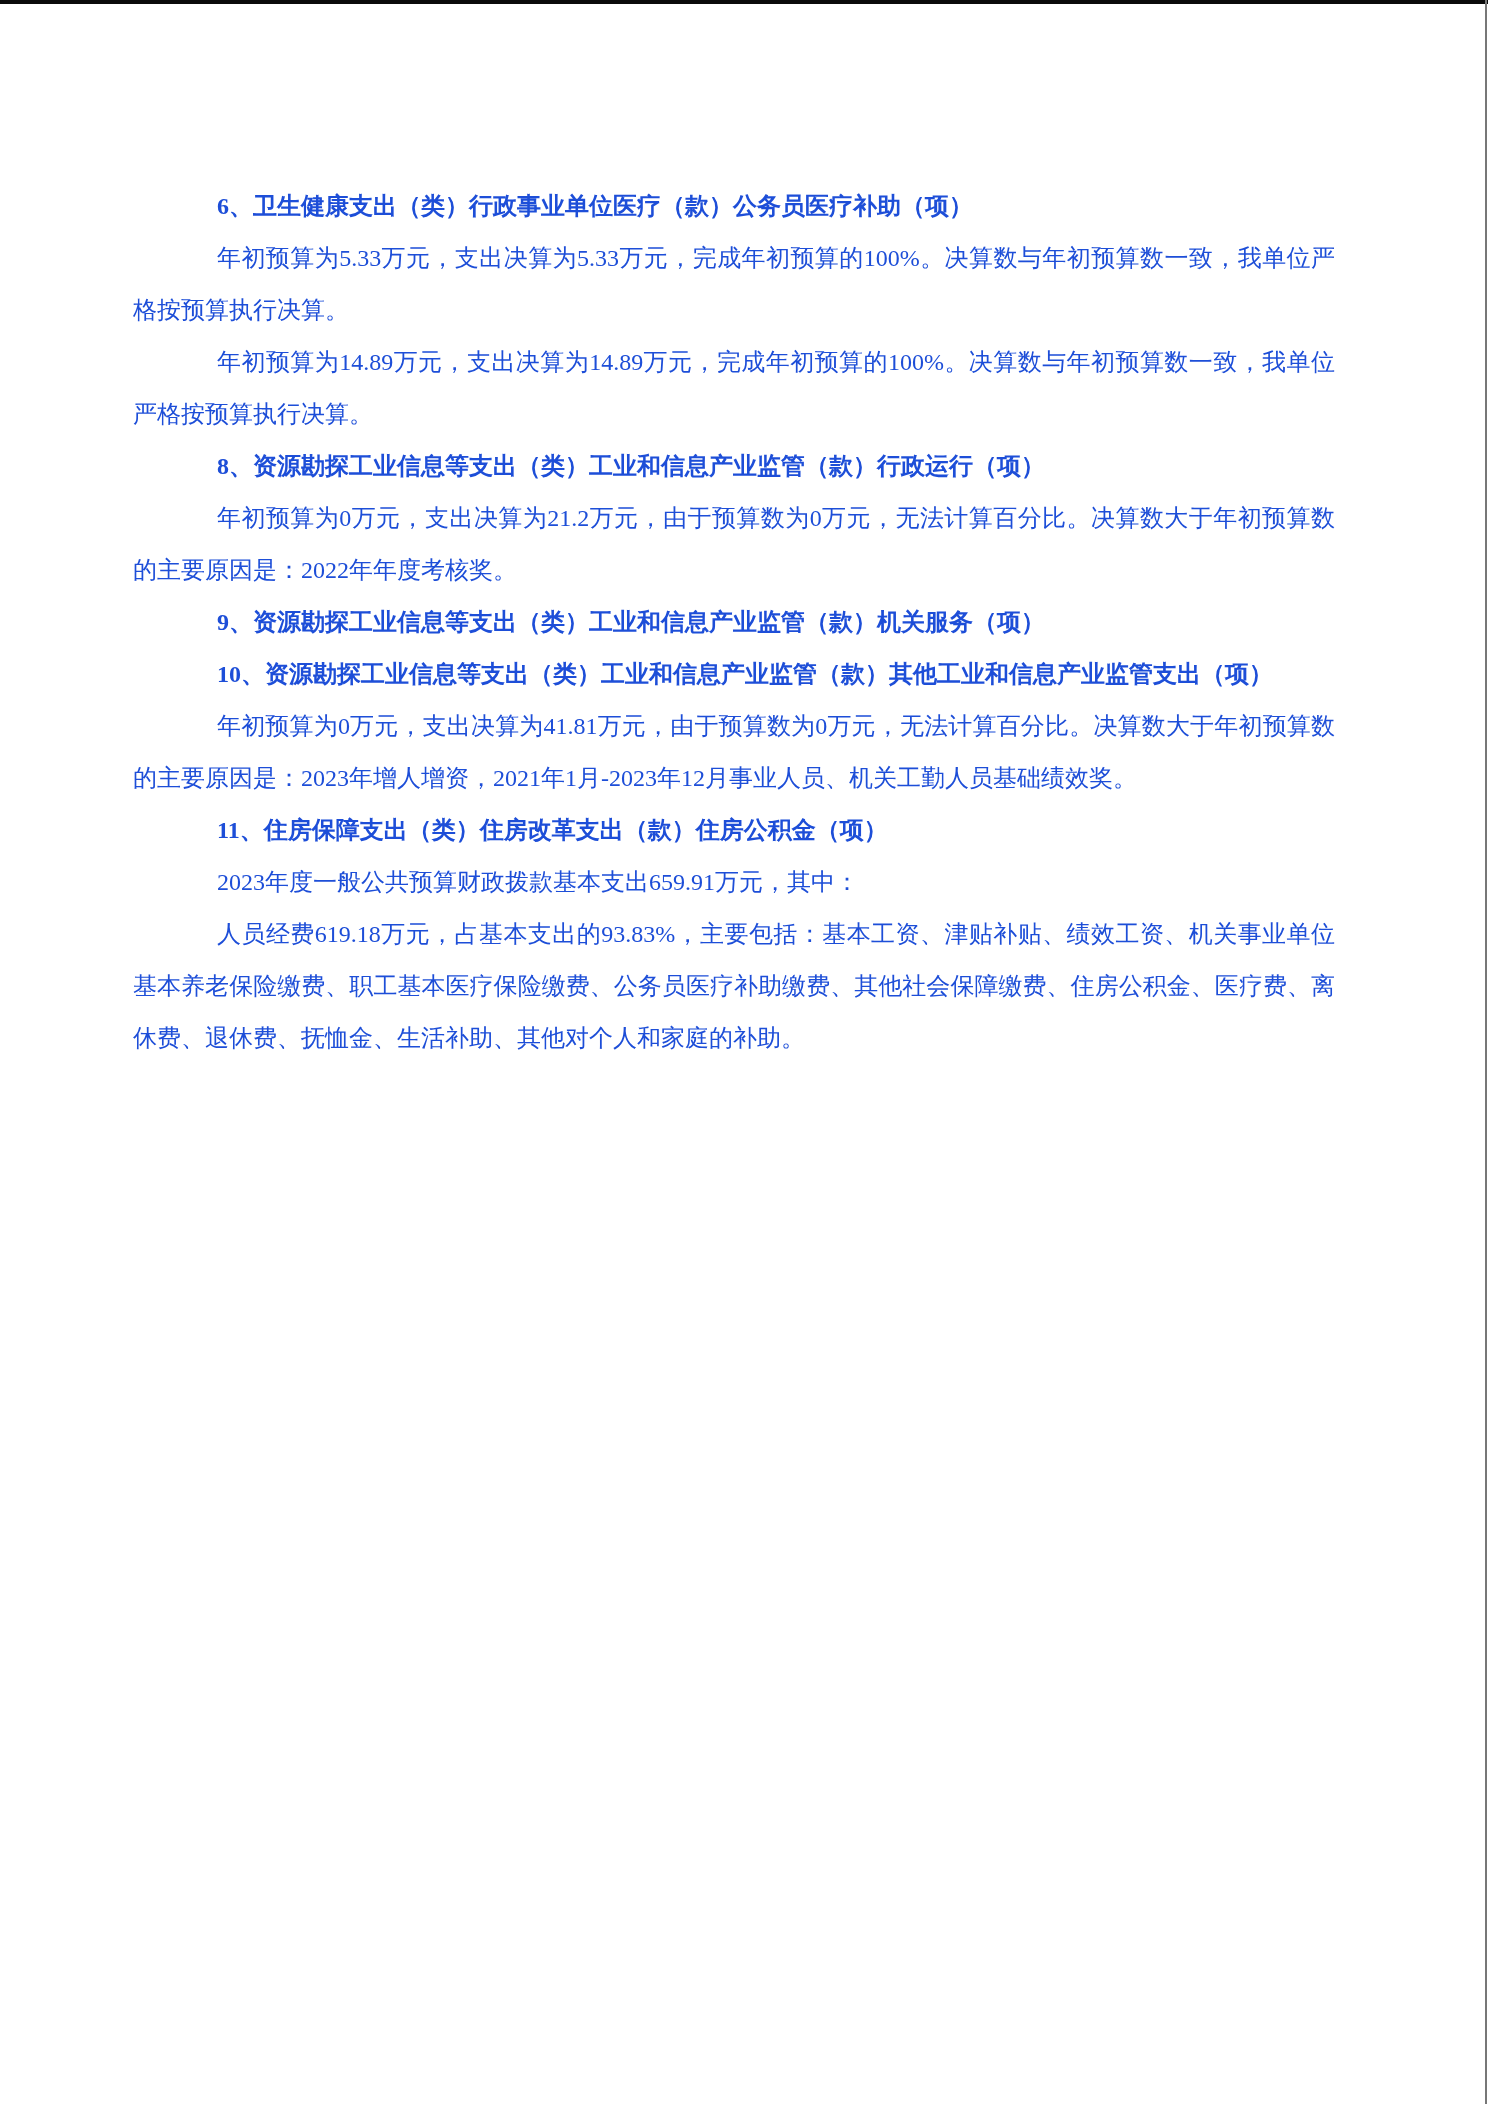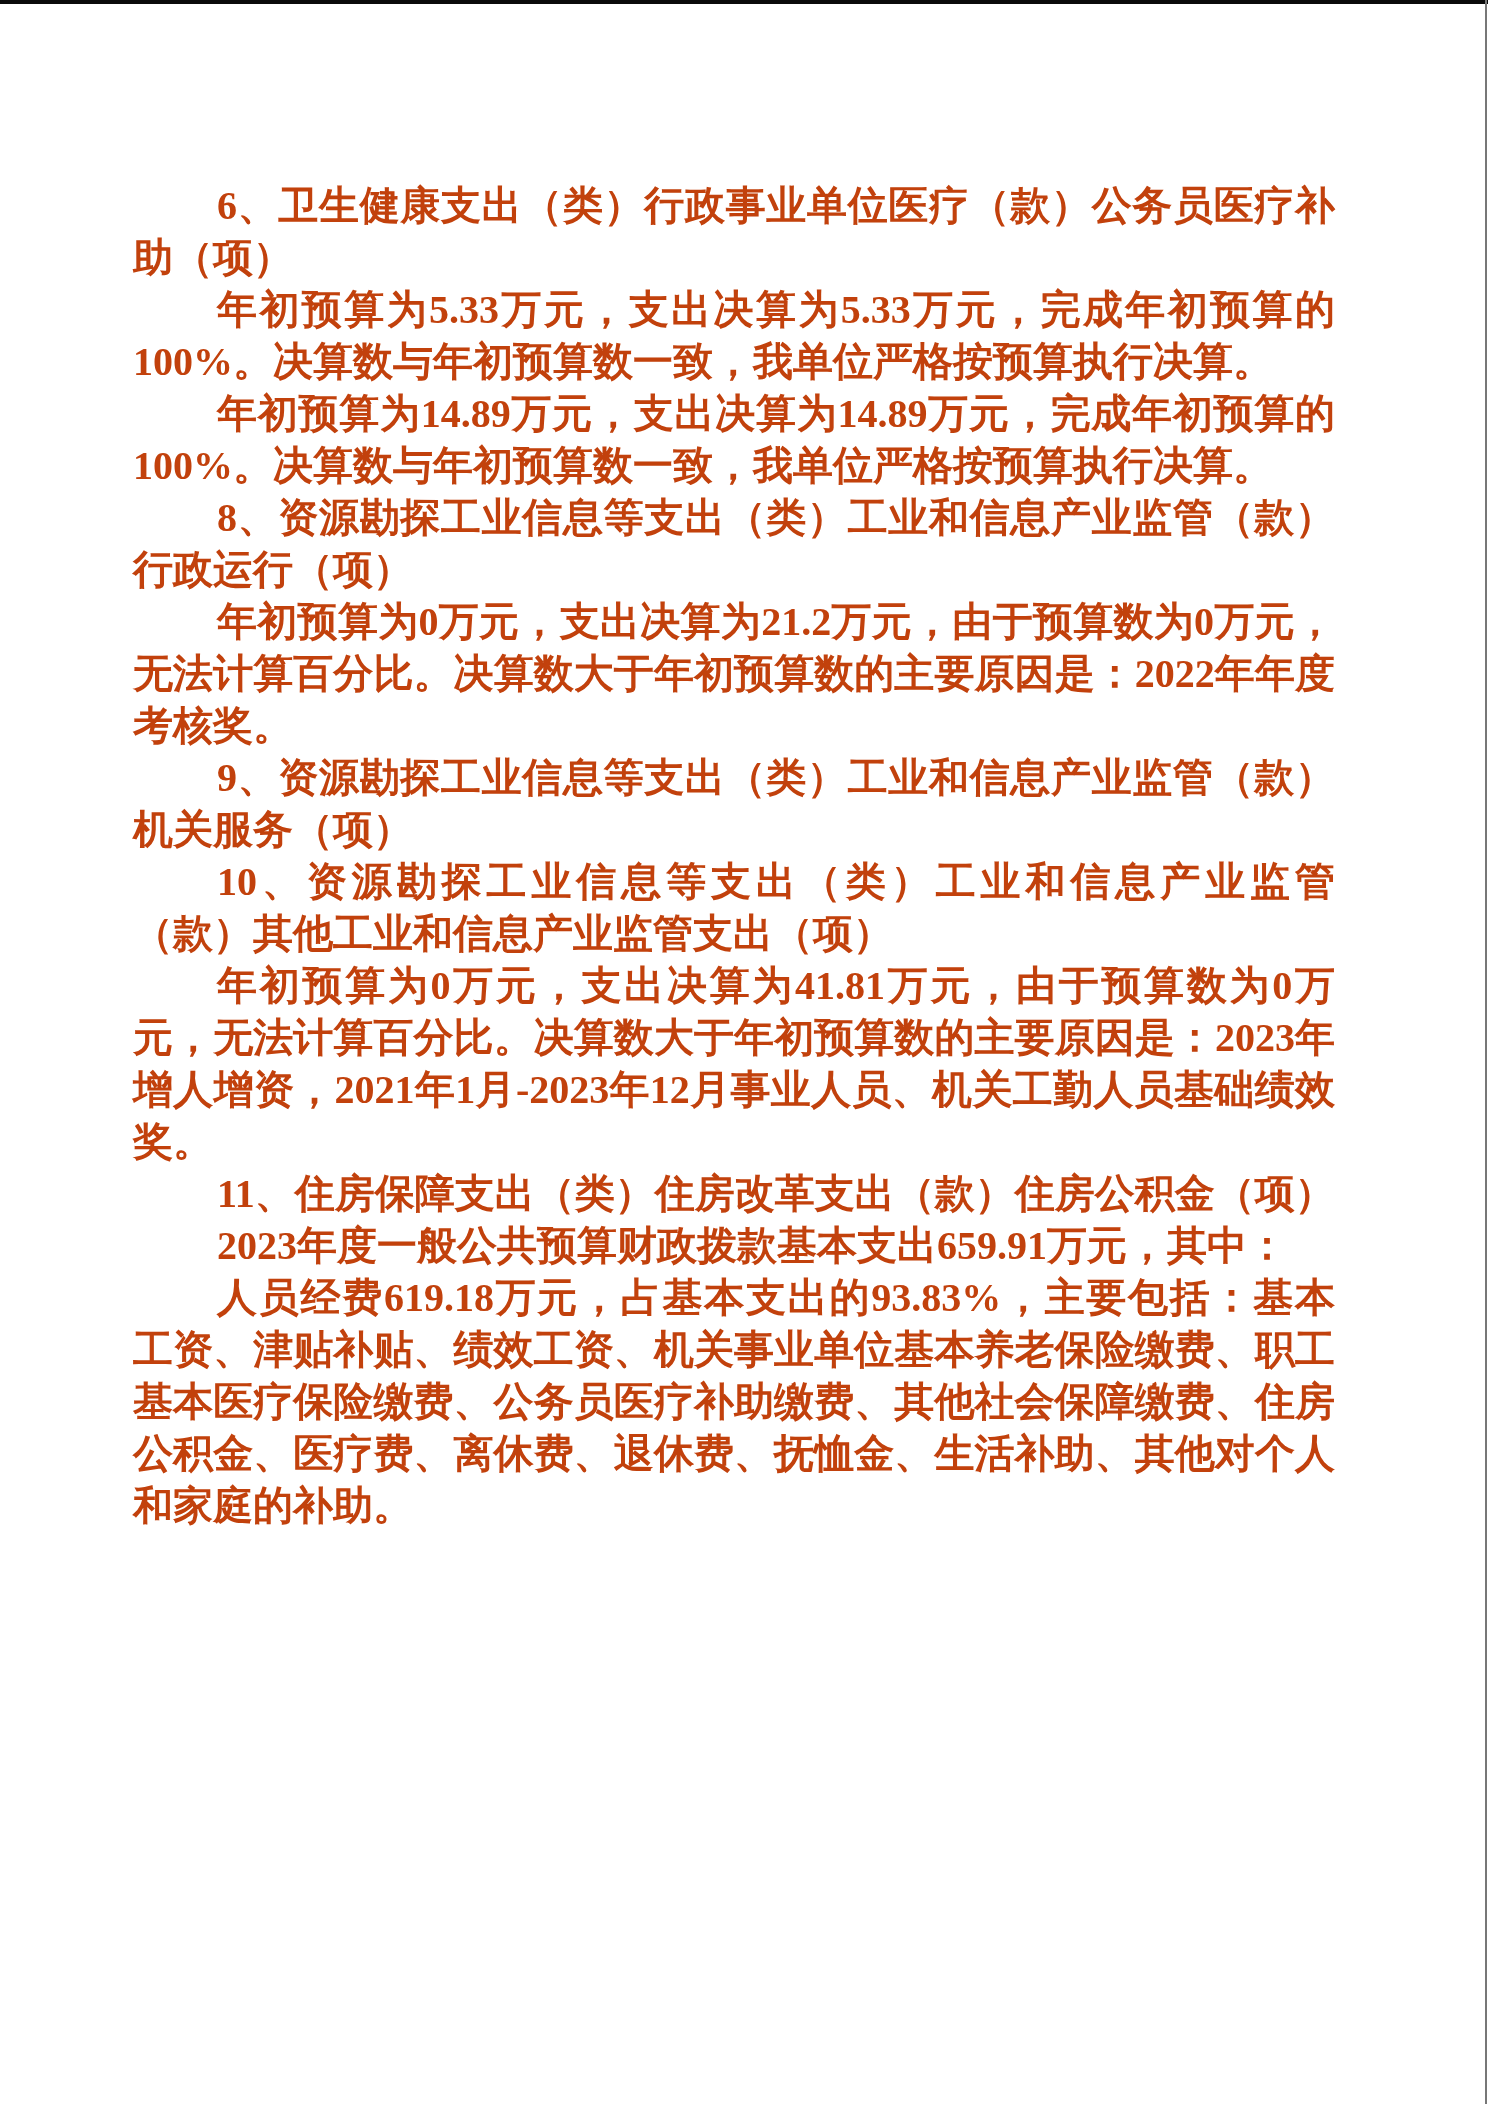--- a/index.html
+++ b/index.html
@@ -29,36 +29,36 @@
     right: 1px;
     width: 2px;
     height: 100%;
     background: #777777;
   }
   .content {
     position: absolute;
     left: 133px;
     top: 180px;
     width: 1202px;
-    color: #c2410c;
-    font-size: 40px;
+    color: #1d4ed8;
+    font-size: 24px;
     line-height: 52px;
     text-align: justify;
     letter-spacing: 0;
   }
   .block {
     text-indent: 84px;
     margin: 0;
     padding: 0;
   }
   .heading {
     font-weight: bold;
   }
   .para {
-    font-weight: bold;
+    font-weight: normal;
   }
 </style>
 </head>
 <body>
 
 <div class="page">
   <div class="top-edge"></div>
   <div class="right-edge"></div>
 
   <div class="content">

